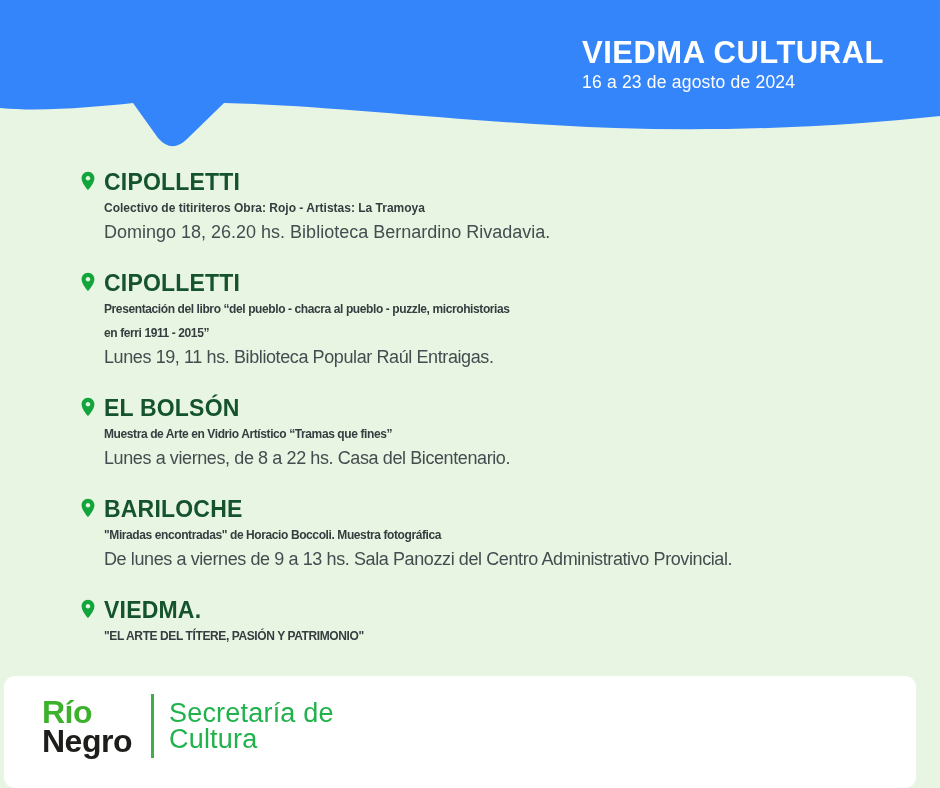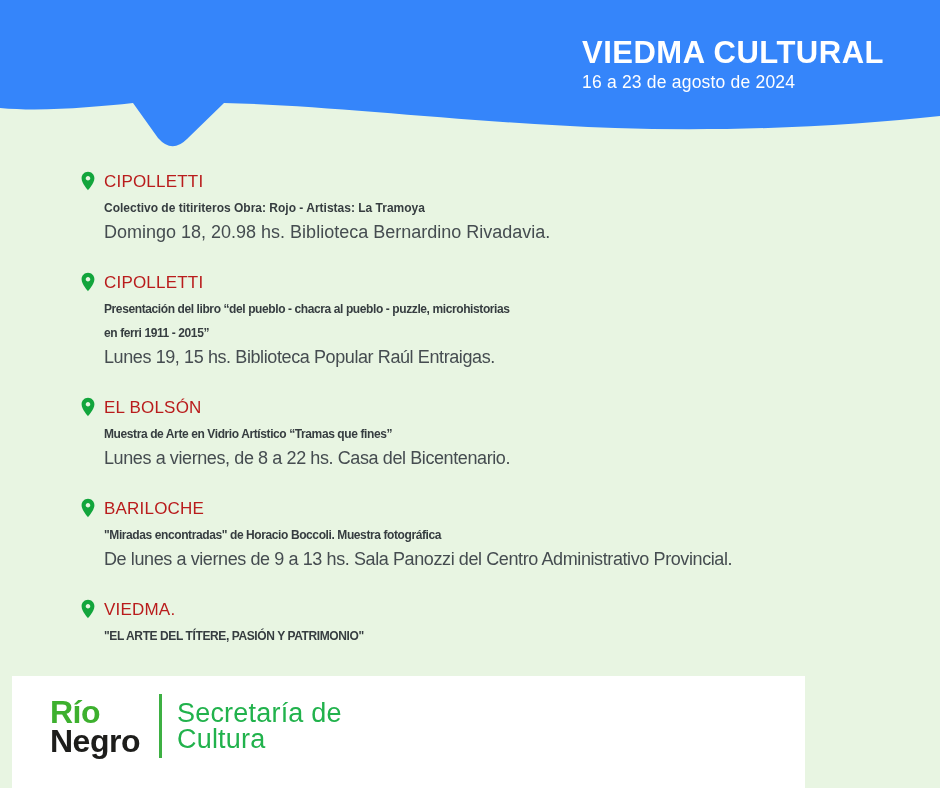--- a/index.html
+++ b/index.html
@@ -56,23 +56,23 @@
   }
   .event.condensed { letter-spacing: -0.4px; }
   .pin {
     position: absolute;
     left: -3px;
     top: -3px;
     width: 22px;
     height: 22px;
   }
   .event-city {
-    color: #b91c1c;
-    font-size: 17px;
-    font-weight: normal;
+    color: #14532d;
+    font-size: 23px;
+    font-weight: bold;
     line-height: 18px;
     letter-spacing: 0.2px;
     margin-bottom: 5px;
   }
   .event-title {
     color: #363d40;
     font-size: 12px;
     font-weight: bold;
     line-height: 24px;
     white-space: pre-line;
@@ -81,24 +81,25 @@
     color: #454c50;
     font-size: 18px;
     font-weight: normal;
     line-height: 24px;
   }
   .event-detail .lead-bold { font-weight: bold; }
 
   
   .footer {
     position: absolute;
-    left: 12px; bottom: 0;
-    width: 793px;
+    left: 4px; bottom: 0;
+    width: 912px;
     height: 112px;
     background: #ffffff;
+    border-radius: 11px;
   }
   .logo {
     position: absolute;
     left: 38px;
     top: 22px;
     font-weight: bold;
     font-size: 32px;
     line-height: 29px;
     letter-spacing: -0.5px;
   }
@@ -138,31 +139,31 @@
   </div>
 
   <div class="events">
 
     <div class="event">
       <svg class="pin" viewBox="0 0 24 24">
         <path d="M12 2C8.13 2 5 5.13 5 9c0 5.25 7 13 7 13s7-7.75 7-13c0-3.87-3.13-7-7-7zm0 9.5c-1.38 0-2.5-1.12-2.5-2.5s1.12-2.5 2.5-2.5 2.5 1.12 2.5 2.5-1.12 2.5-2.5 2.5z" fill="#12a53c"></path>
       </svg>
       <div class="event-city">CIPOLLETTI</div>
       <div class="event-title">Colectivo de titiriteros Obra: Rojo - Artistas: La Tramoya</div>
-      <div class="event-detail">Domingo 18, 20.98 hs. Biblioteca Bernardino Rivadavia.</div>
+      <div class="event-detail">Domingo 18, 26.20 hs. Biblioteca Bernardino Rivadavia.</div>
     </div>
 
     <div class="event condensed">
       <svg class="pin" viewBox="0 0 24 24">
         <path d="M12 2C8.13 2 5 5.13 5 9c0 5.25 7 13 7 13s7-7.75 7-13c0-3.87-3.13-7-7-7zm0 9.5c-1.38 0-2.5-1.12-2.5-2.5s1.12-2.5 2.5-2.5 2.5 1.12 2.5 2.5-1.12 2.5-2.5 2.5z" fill="#12a53c"></path>
       </svg>
       <div class="event-city">CIPOLLETTI</div>
       <div class="event-title">Presentación del libro “del pueblo - chacra al pueblo - puzzle, microhistorias
 en ferri 1911 - 2015”</div>
-      <div class="event-detail">Lunes 19, 15 hs. Biblioteca Popular Raúl Entraigas.</div>
+      <div class="event-detail">Lunes 19, 11 hs. Biblioteca Popular Raúl Entraigas.</div>
     </div>
 
     <div class="event condensed">
       <svg class="pin" viewBox="0 0 24 24">
         <path d="M12 2C8.13 2 5 5.13 5 9c0 5.25 7 13 7 13s7-7.75 7-13c0-3.87-3.13-7-7-7zm0 9.5c-1.38 0-2.5-1.12-2.5-2.5s1.12-2.5 2.5-2.5 2.5 1.12 2.5 2.5-1.12 2.5-2.5 2.5z" fill="#12a53c"></path>
       </svg>
       <div class="event-city">EL BOLSÓN</div>
       <div class="event-title">Muestra de Arte en Vidrio Artístico “Tramas que fines”</div>
       <div class="event-detail">Lunes a viernes, de 8 a 22 hs. Casa del Bicentenario.</div>
     </div>

